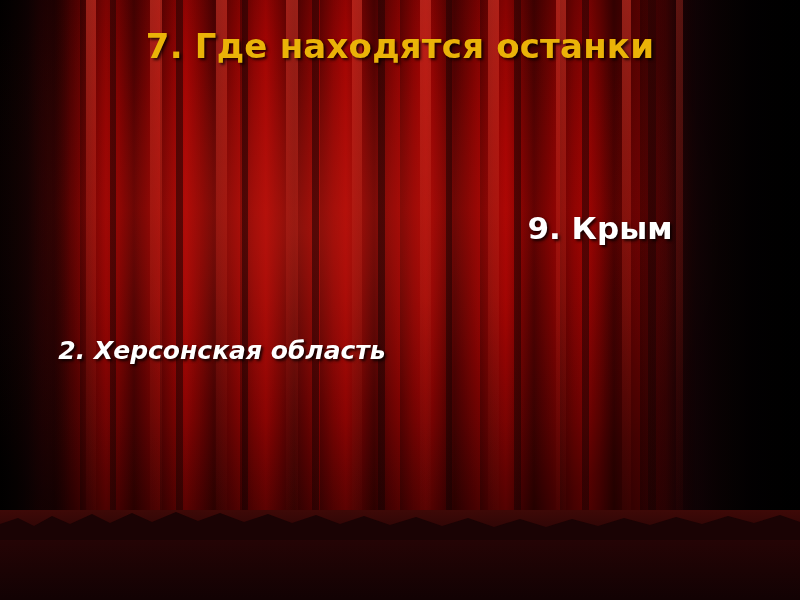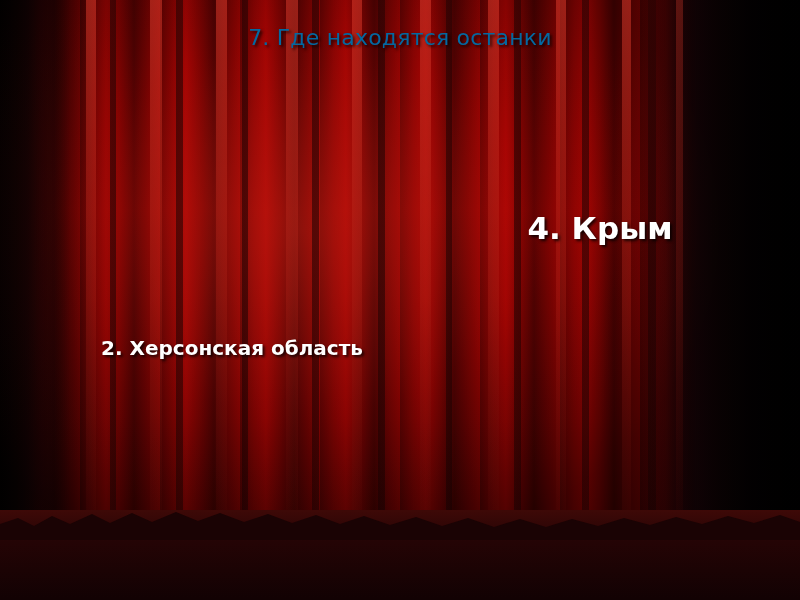--- a/index.html
+++ b/index.html
@@ -80,46 +80,47 @@
     width: 800px;
     height: 36px;
   }
   
   .title {
     position: absolute;
     left: 60px;
     top: 24px;
     width: 680px;
     text-align: center;
-    color: #0369a1;
-    font-size: 22px;
-    font-weight: normal;
+    color: #eab308;
+    font-size: 34px;
+    font-weight: bold;
     line-height: 1.30;
     letter-spacing: 0.2px;
     text-shadow: 2px 2px 3px rgba(0,0,0,0.75);
   }
   .answer {
     position: absolute;
     color: #ffffff;
     font-weight: bold;
     text-align: center;
     text-shadow: 2px 2px 3px rgba(0,0,0,0.8);
     line-height: 1.22;
   }
   .a1 {
     left: 40px;
     top: 196px;
     width: 360px;
     font-size: 22px;
   }
   .a2 {
-    left: 52px;
+    left: 42px;
     top: 336px;
     width: 360px;
-    font-size: 20px;
+    font-size: 25px;
+    font-style: italic;
   }
   .a3 {
     left: 420px;
     top: 210px;
     width: 360px;
     font-size: 31px;
   }
   .a4 {
     left: 420px;
     top: 334px;
@@ -171,15 +172,15 @@
   <div class="floor"></div>
   <svg class="floor-edge" width="800" height="36" viewBox="0 0 800 36" preserveAspectRatio="none">
     <path d="M0,20 L18,14 L34,22 L52,12 L70,20 L92,10 L110,19 L132,9 L152,18 L176,8 L198,17 L220,9 L244,18 L268,10 L292,19 L316,11 L340,20 L364,12 L390,21 L416,13 L442,22 L468,14 L494,23 L520,15 L546,23 L572,15 L598,22 L624,14 L650,21 L676,13 L702,20 L728,12 L754,19 L780,11 L800,18 L800,36 L0,36 Z" fill="#1a0304"></path>
   </svg>
 
   <div class="title">
     <div>7. Где находятся останки</div>
   </div>
 
   <div class="answer a2">2. Херсонская область</div>
-  <div class="answer a3">4. Крым</div>
+  <div class="answer a3">9. Крым</div>
 
 </div>
 
 </body></html>

